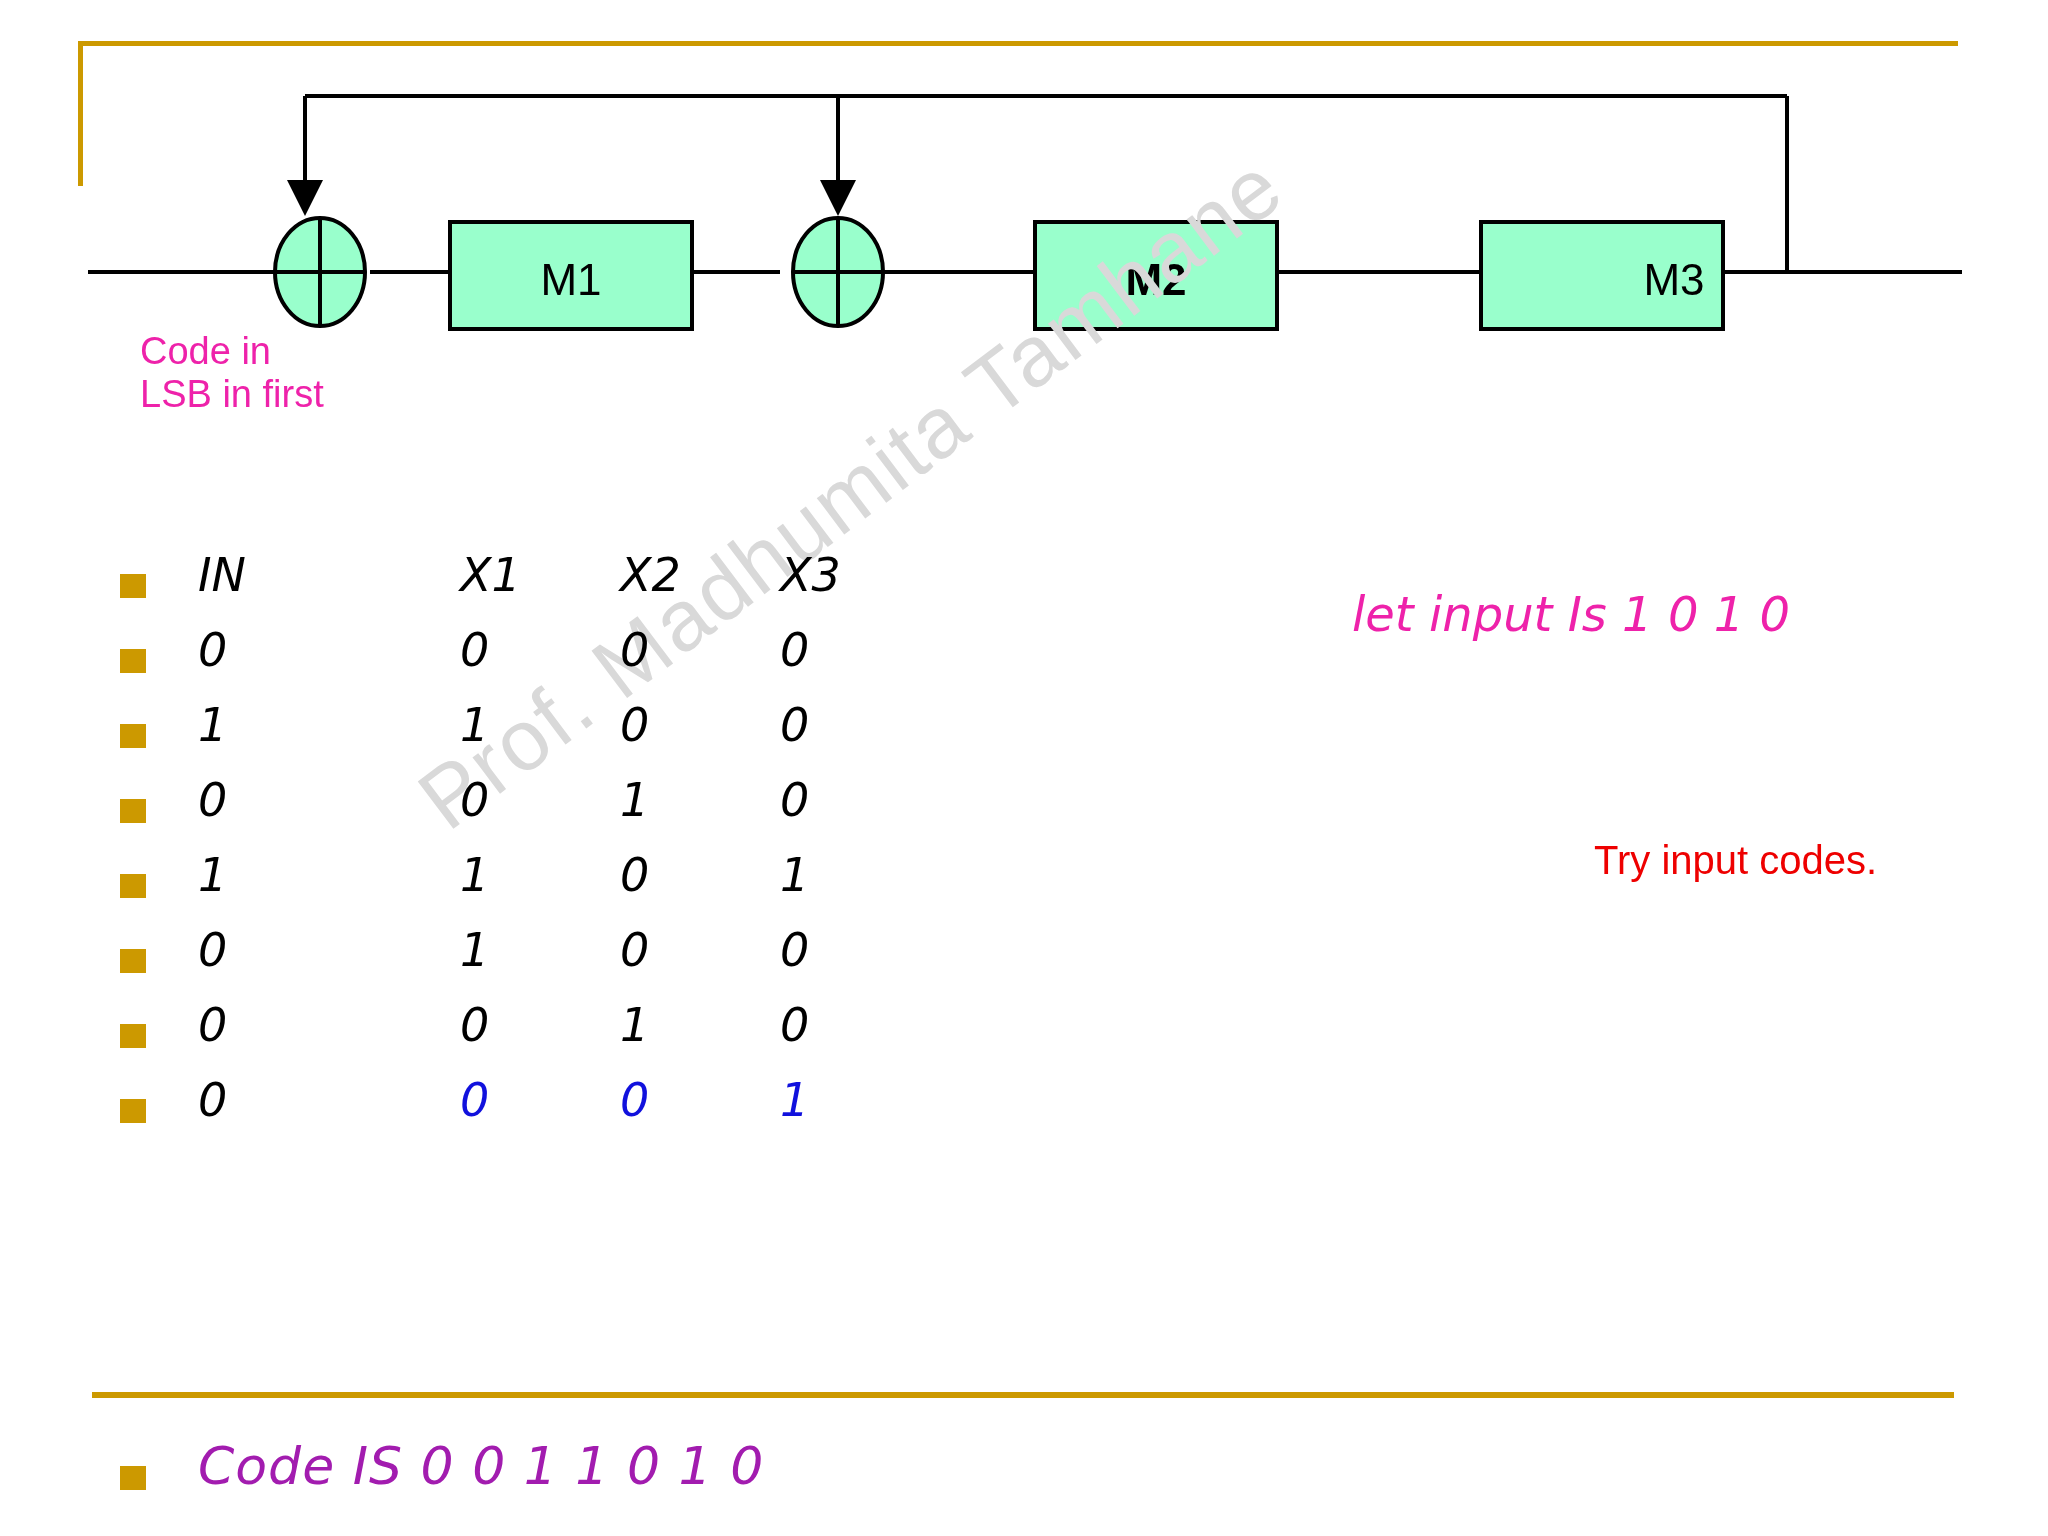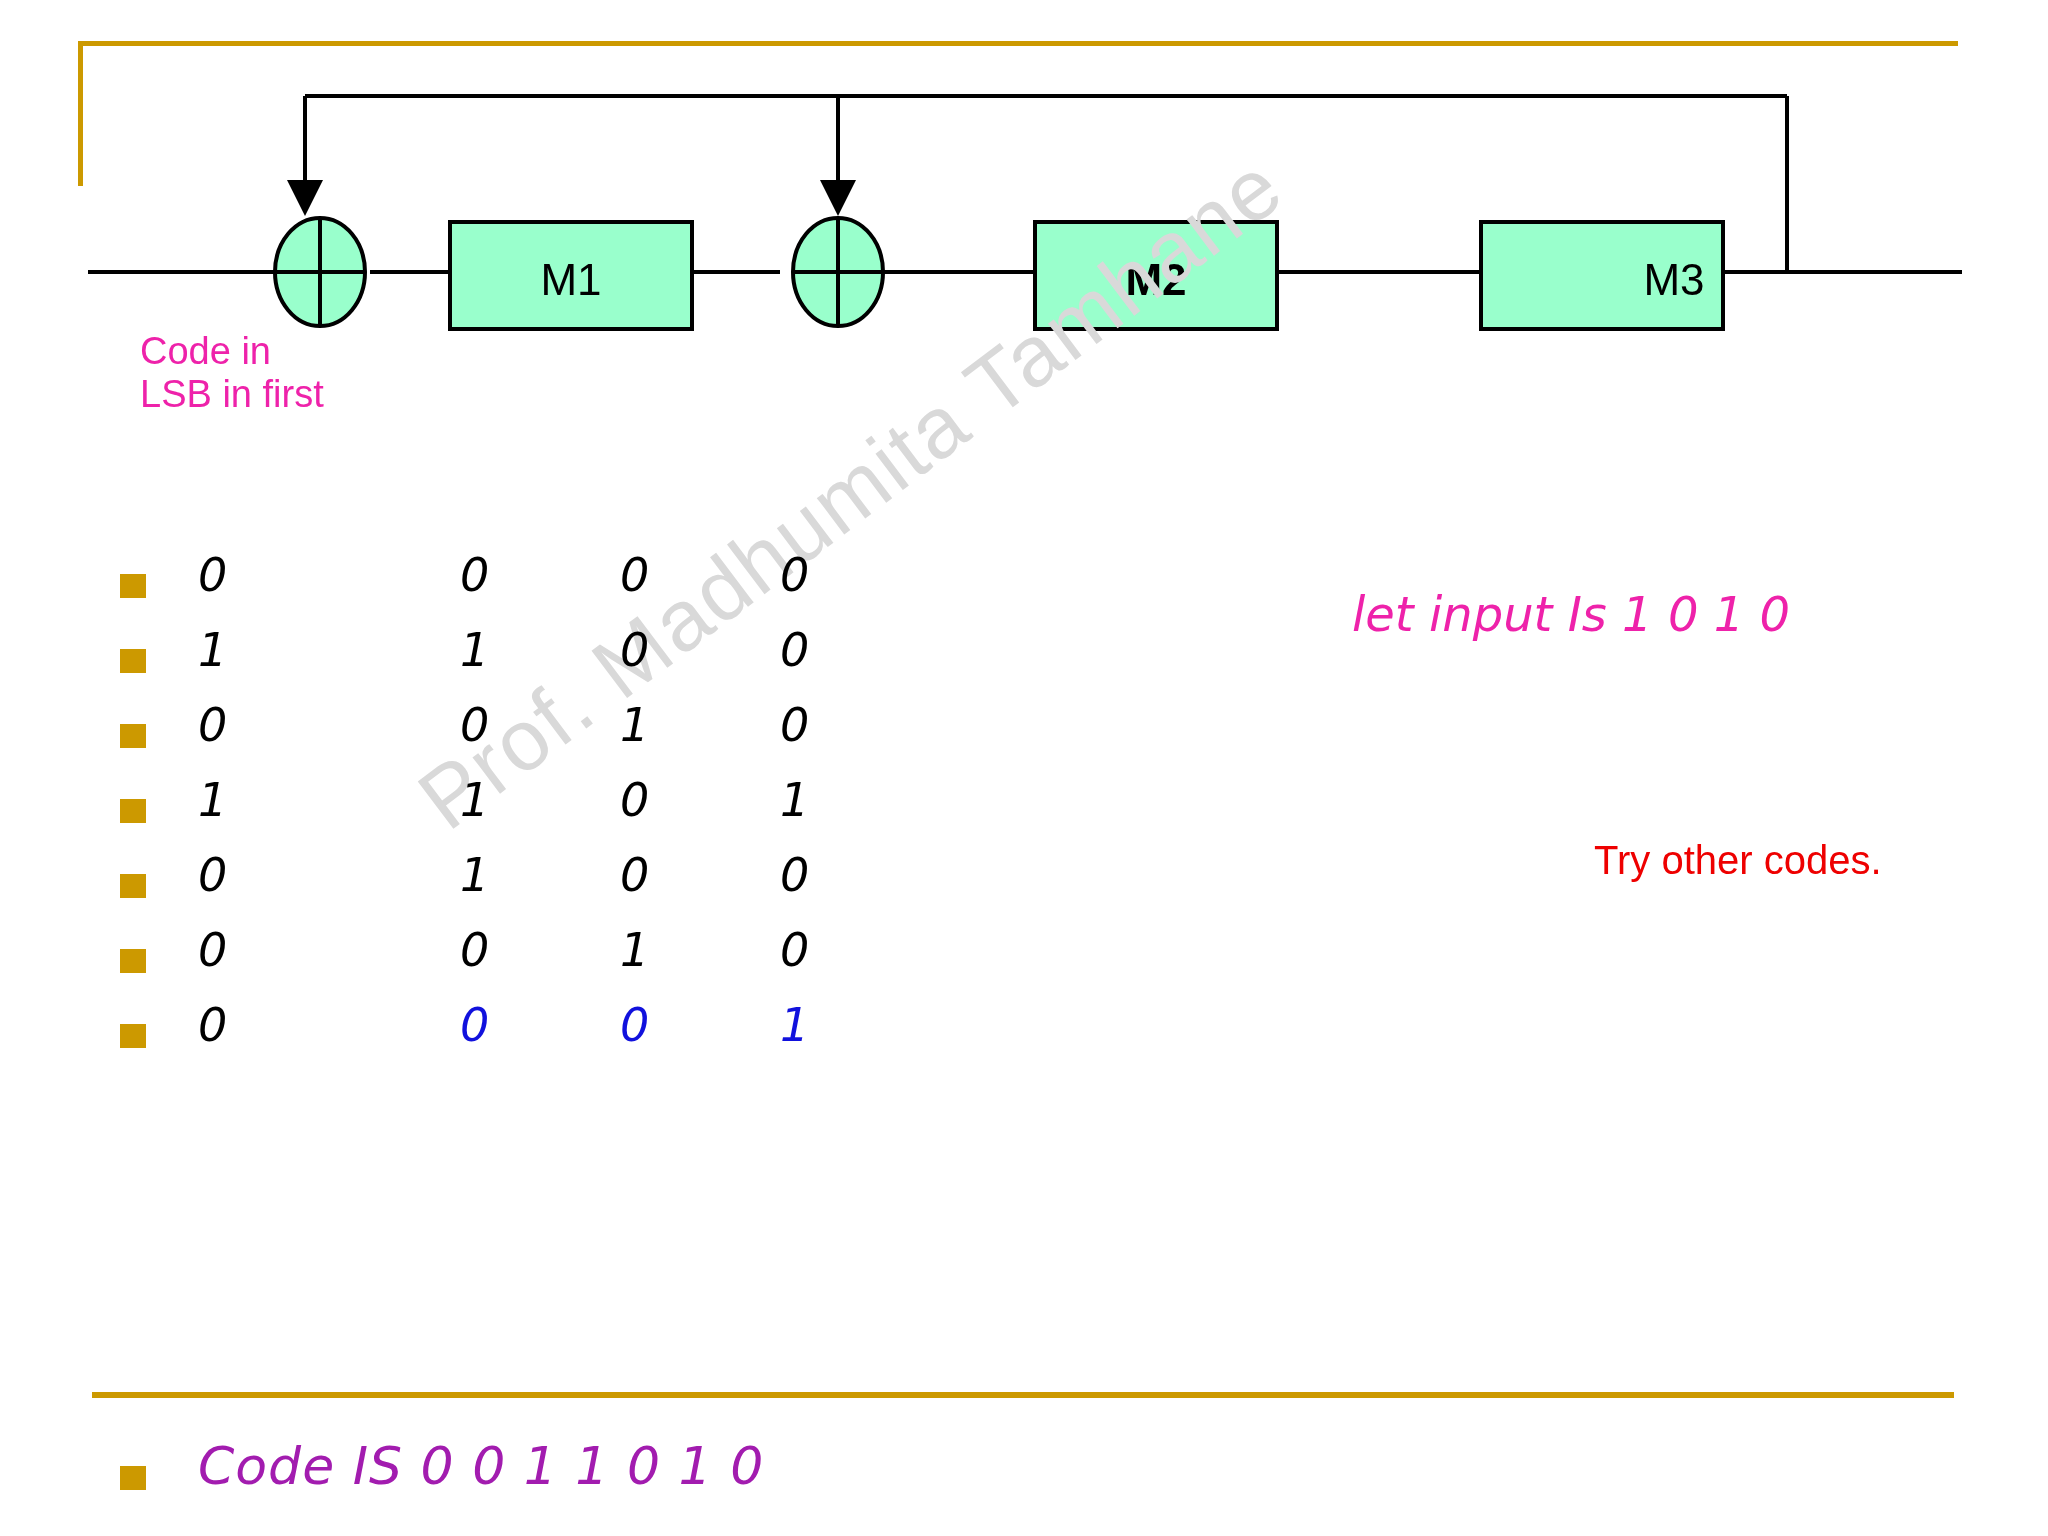--- a/index.html
+++ b/index.html
@@ -218,20 +218,27 @@
 
   <div class="datain">
     <div>Code in</div>
     <div>LSB in first</div>
   </div>
 
   <div class="watermark">Prof. Madhumita Tamhane</div>
 
   <div id="table">
 
+    <div class="trow hdr">
+      <div class="bullet"></div>
+      <div class="cell hand c-in">IN</div>
+      <div class="cell hand c-x1">X1</div>
+      <div class="cell hand c-x2">X2</div>
+      <div class="cell hand c-x3">X3</div>
+    </div>
 
     <div class="trow">
       <div class="bullet"></div>
       <div class="cell hand c-in">0</div>
       <div class="cell hand c-x1">0</div>
       <div class="cell hand c-x2">0</div>
       <div class="cell hand c-x3">0</div>
     </div>
 
     <div class="trow">
@@ -278,20 +285,20 @@
       <div class="bullet"></div>
       <div class="cell hand c-in">0</div>
       <div class="cell hand c-x1 blue">0</div>
       <div class="cell hand c-x2 blue">0</div>
       <div class="cell hand c-x3 blue">1</div>
     </div>
 
   </div>
 
   <div class="let-input hand">let input Is 1 0 1 0</div>
-  <div class="try-codes">Try other codes.</div>
+  <div class="try-codes">Try input codes.</div>
 
   <div id="codeline">
     <div class="bullet"></div>
     <div class="code-text hand">Code IS  0 0 1 1 0 1 0</div>
   </div>
 
 </div>
 
 </body></html>

